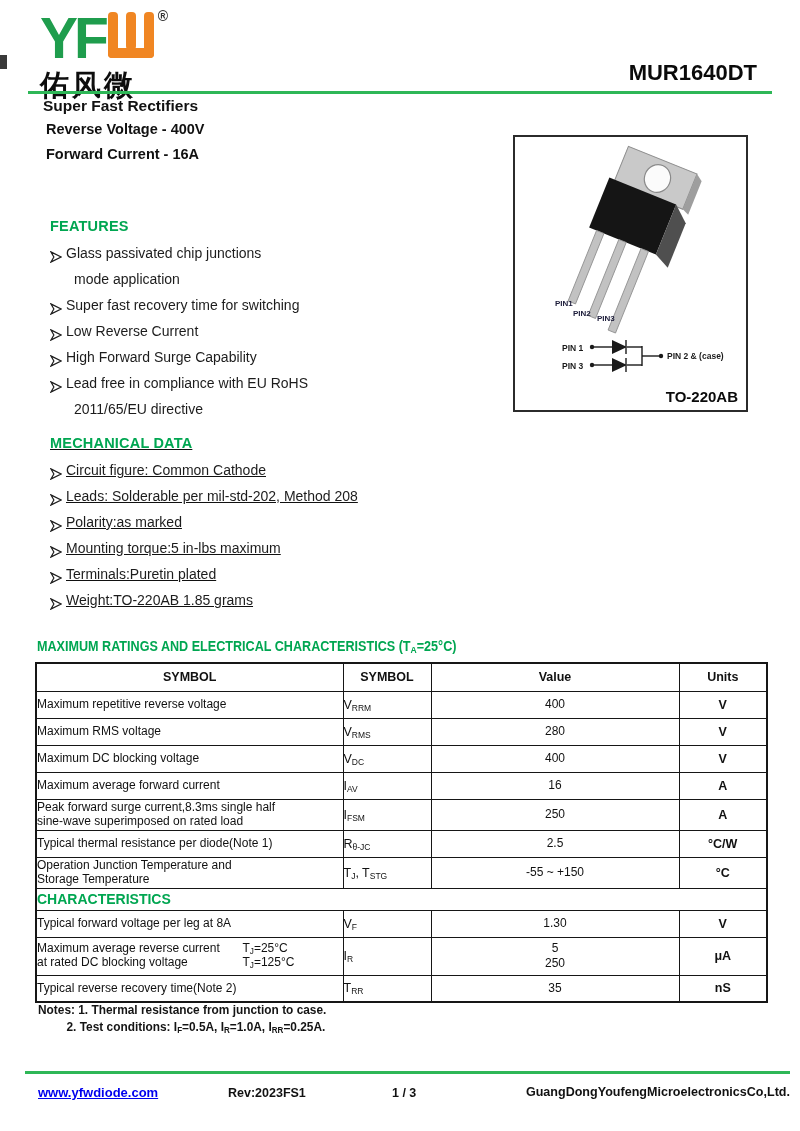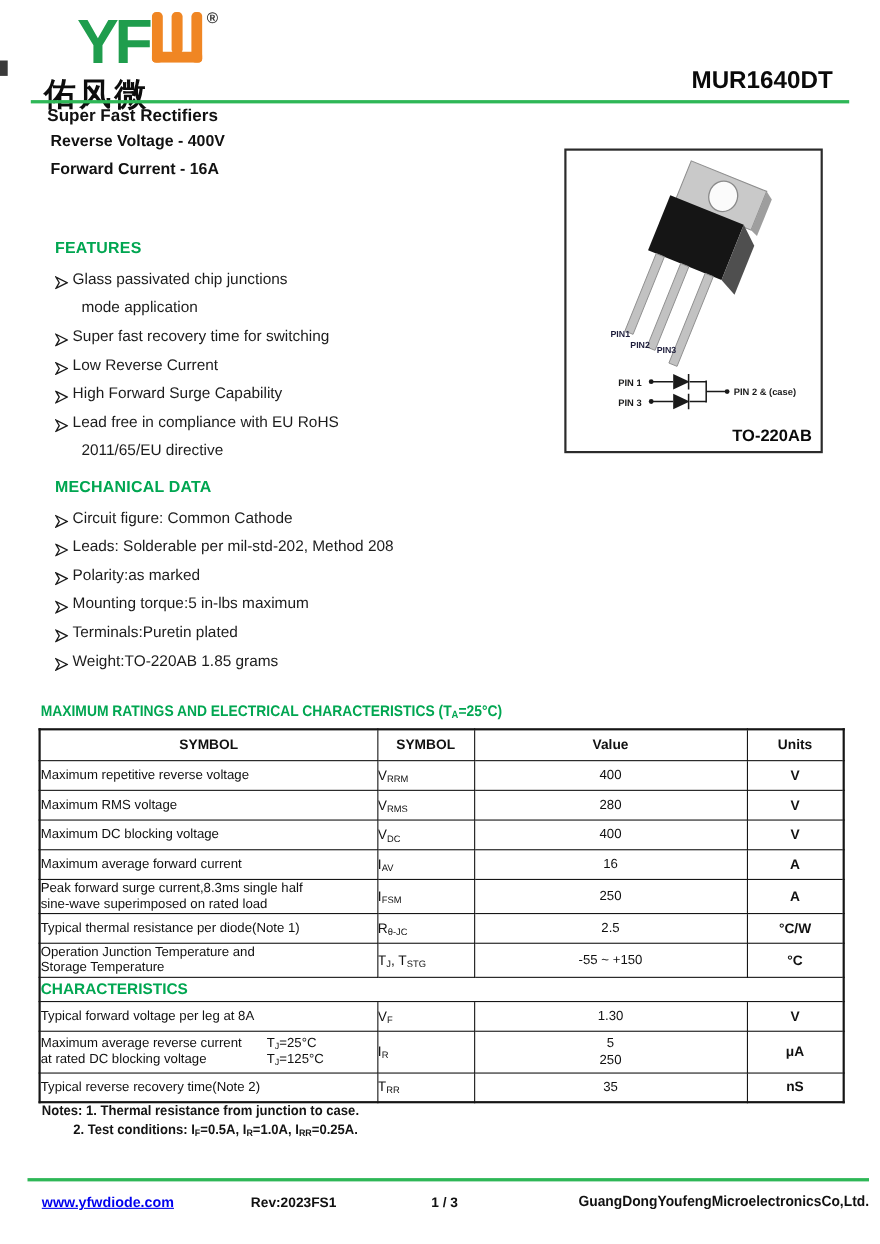--- a/index.html
+++ b/index.html
@@ -3,21 +3,21 @@
 <meta charset="utf-8">
 <style>
   html,body{margin:0;padding:0;background:#e8e8e8;}
   .page{position:relative;width:800px;height:1131px;background:#ffffff;margin:0 auto;
         font-family:"Liberation Sans",sans-serif;color:#111;overflow:hidden;}
   .abs{position:absolute;}
 
   
   .scan-artifact{position:absolute;left:0;top:55px;width:7px;height:14px;background:#3a3a3a;}
   .logo-wrap{position:absolute;left:40px;top:8px;}
-  .logo-line1{display:flex;align-items:flex-end;height:56px;margin-left:30px;}
+  .logo-line1{display:flex;align-items:flex-end;height:56px;}
   .logo-yf{font-size:57px;font-weight:bold;letter-spacing:-4px;color:#1f9d4d;line-height:52px;}
   .logo-w{margin-left:3px;margin-bottom:2px;}
   .logo-reg{font-size:14px;font-weight:bold;color:#333;margin-left:4px;align-self:flex-start;}
   .logo-cn{font-size:29px;font-weight:bold;color:#0d0d0d;letter-spacing:3px;margin-top:2px;}
   .green-rule{position:absolute;left:28px;width:744px;height:3px;background:#2eb757;}
   .part-number{position:absolute;right:43px;top:60px;font-size:22px;font-weight:bold;color:#0a0a0a;}
   .family{position:absolute;left:43px;top:97px;font-size:15.5px;font-weight:bold;}
   .spec1{position:absolute;left:46px;top:121px;font-size:14.5px;font-weight:bold;}
   .spec2{position:absolute;left:46px;top:146px;font-size:14.5px;font-weight:bold;}
 
@@ -180,21 +180,21 @@
         <circle cx="77" cy="228" r="2.2"></circle>
         <circle cx="146" cy="219" r="2.2"></circle>
       </g>
       <text x="47" y="214" font-size="8.5" font-weight="bold" fill="#1a1a1a">PIN 1</text>
       <text x="47" y="232" font-size="8.5" font-weight="bold" fill="#1a1a1a">PIN 3</text>
       <text x="152" y="222" font-size="8.5" font-weight="bold" fill="#1a1a1a">PIN 2 &amp; (case)</text>
     </svg>
     <div class="pkg-name">TO-220AB</div>
   </div>
 
-  <div class="abs" style="left:50px;top:435px;width:460px;">
+  <div class="abs" style="left:50px;top:435px;width:460px;text-decoration:underline;">
     <div class="sec-title">MECHANICAL DATA</div>
     <div class="feat-list" id="mech-list">
         <div class="feat-line">
           <span class="bullet">
             <svg width="12" height="12" viewBox="0 0 14 14" style="margin-top:7px">
               <polygon points="1,1 13,7 1,13 4.5,7" fill="none" stroke="#1c1c1c" stroke-width="1.4"></polygon>
             </svg>
           </span>
           <span class="btxt">Circuit figure: Common Cathode</span>
         </div>

